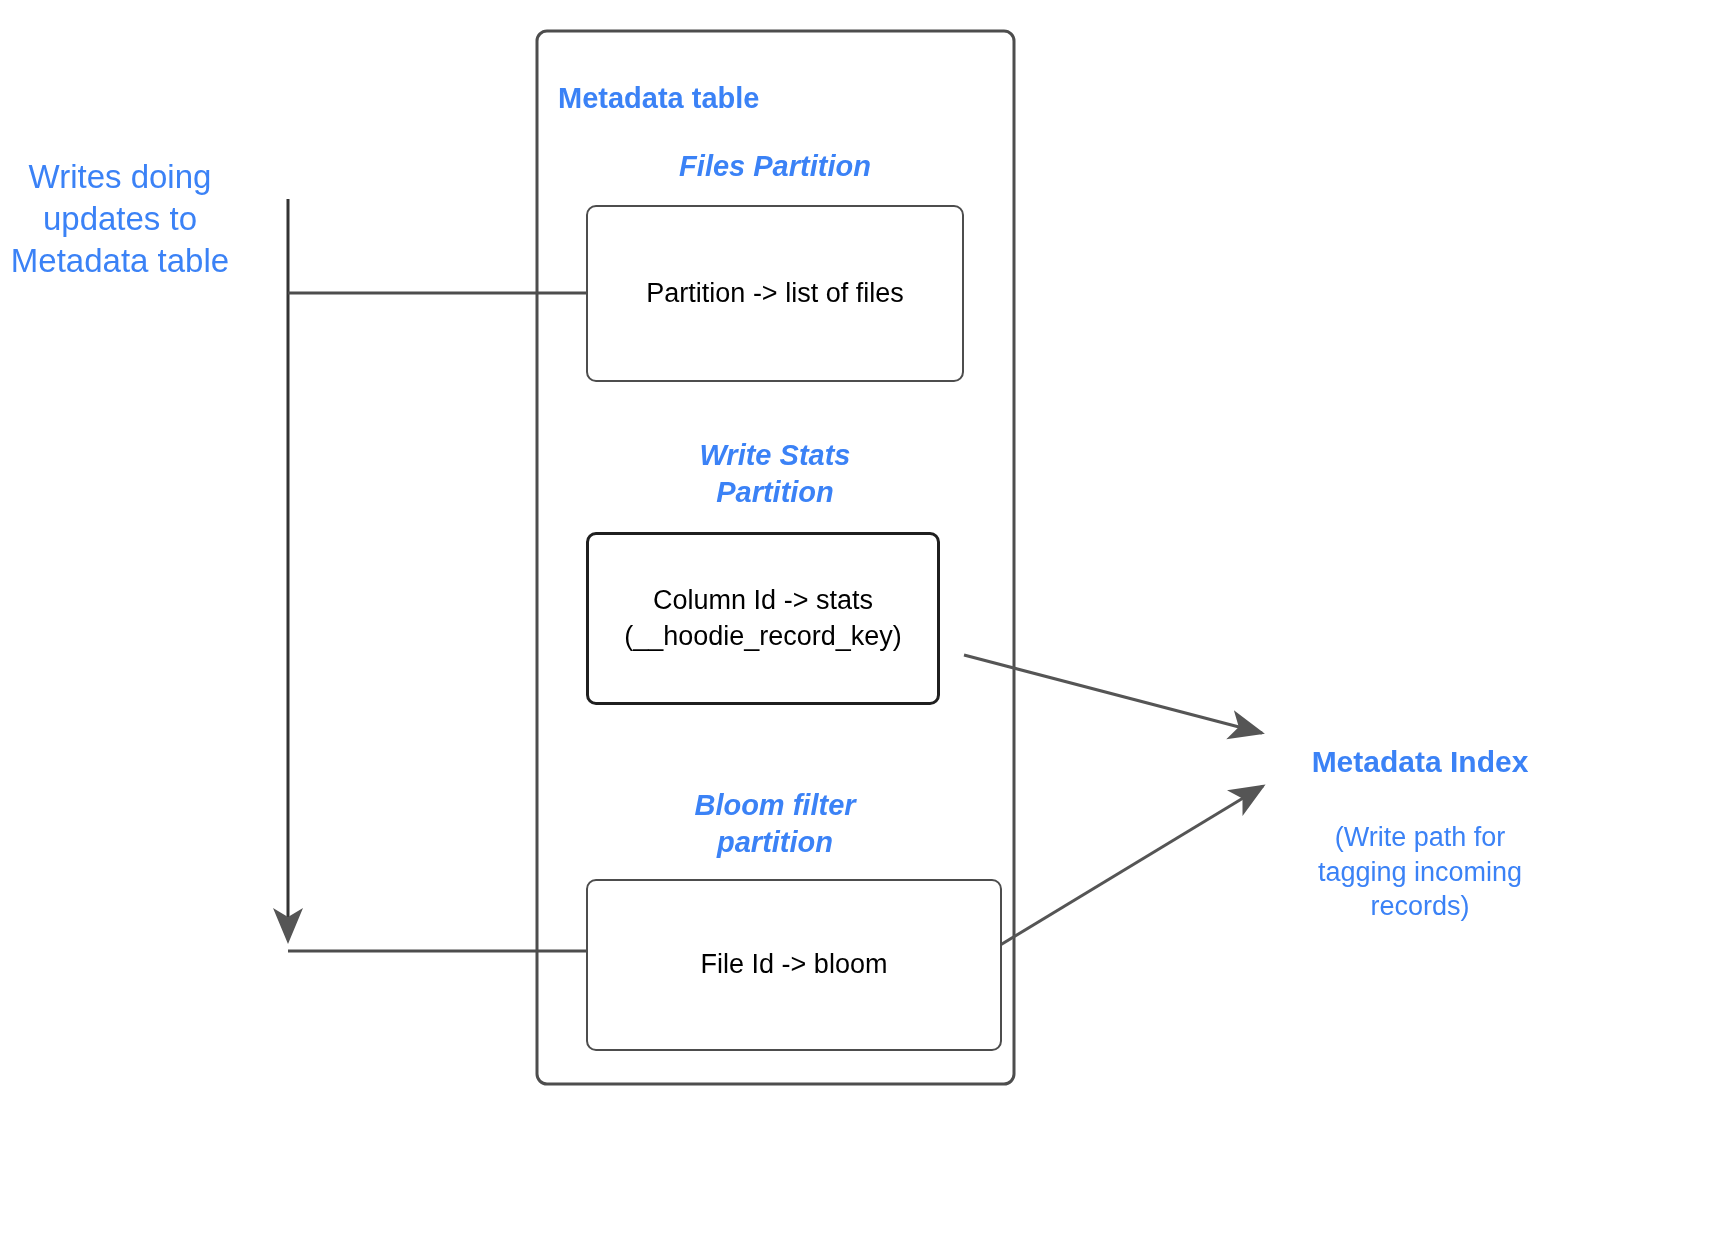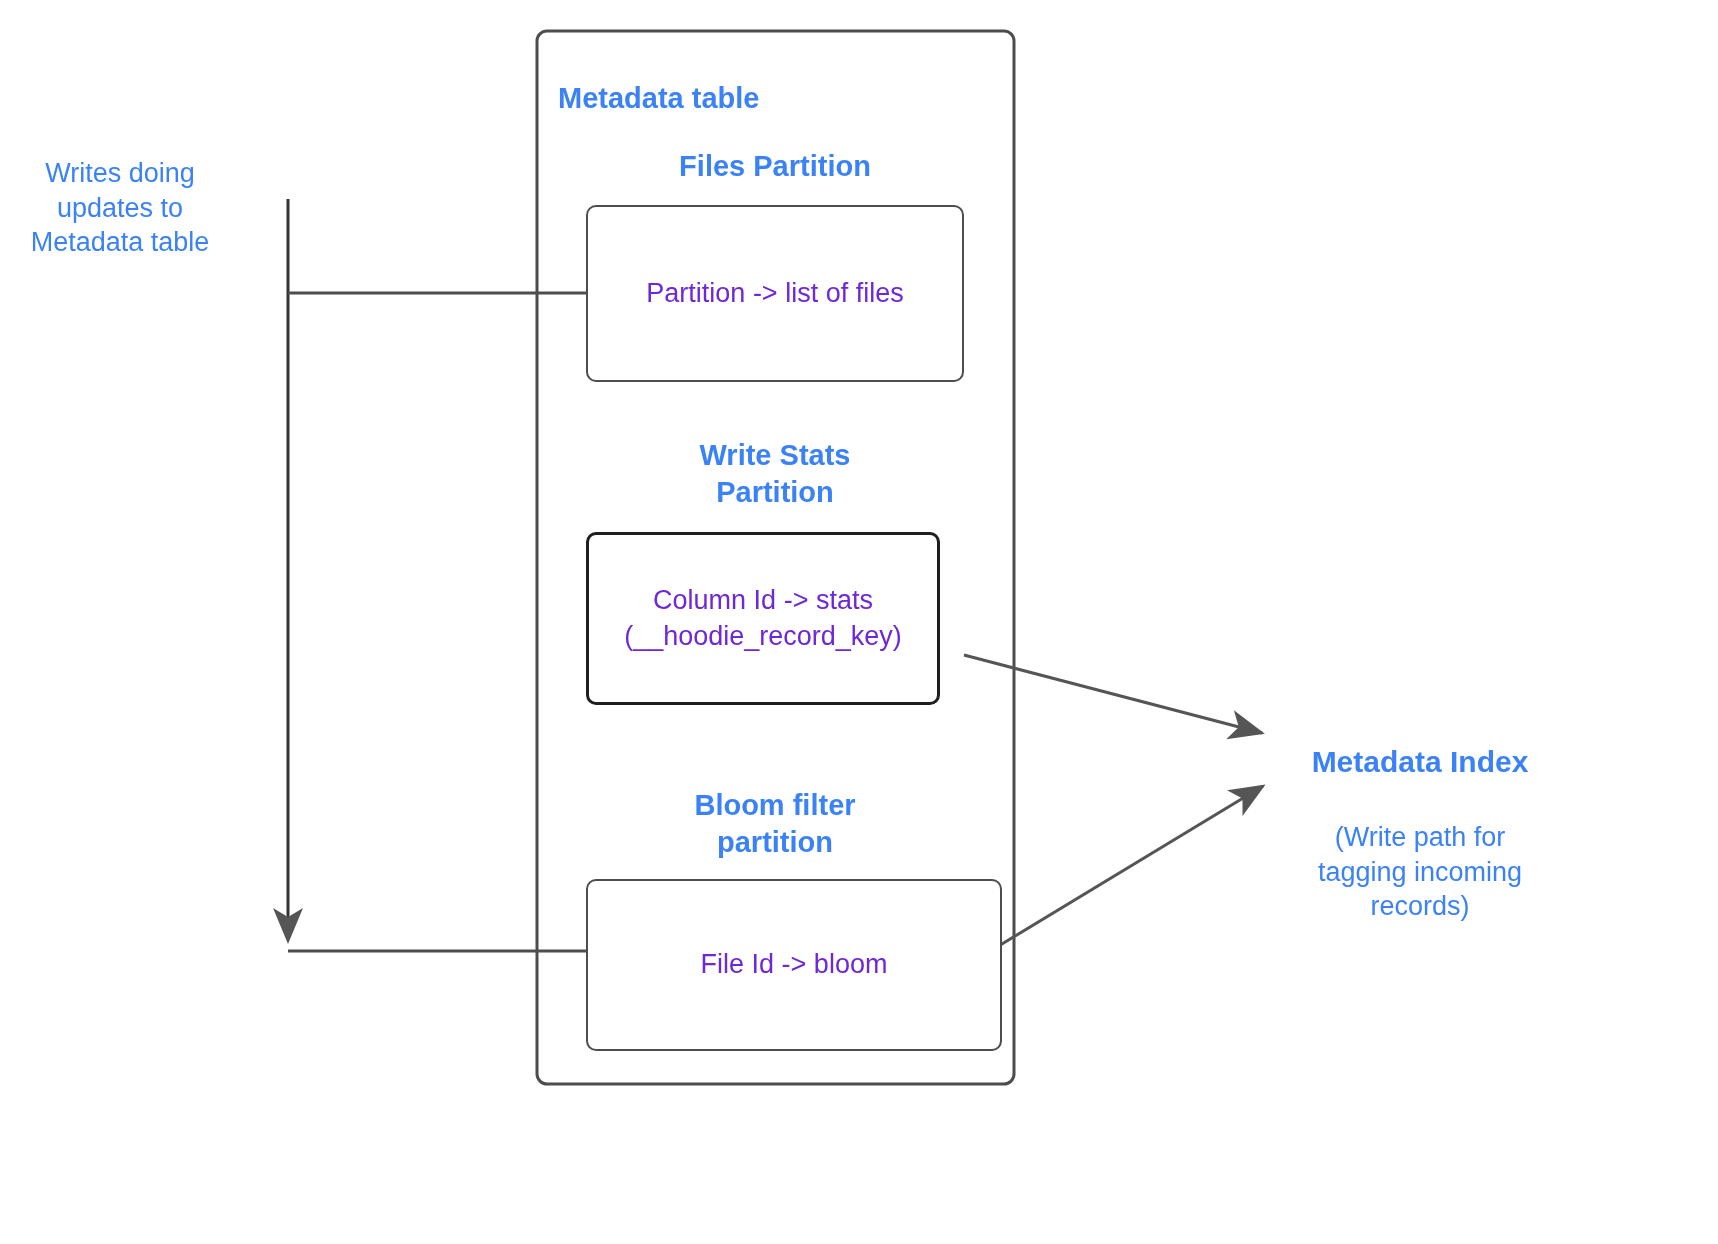--- a/index.html
+++ b/index.html
@@ -24,55 +24,56 @@
     color: #3b82f6;
     line-height: 1.28;
     white-space: pre-wrap;
   }
 
   
   #writes-caption {
     left: 10px; top: 156px;
     width: 220px;
     text-align: center;
-    font-size: 27px;
+    font-size: 33px;
   }
 
   
   #metadata-table-title {
     left: 558px; top: 80px;
     font-size: 29px;
     font-weight: bold;
   }
 
   
   .part-heading {
     font-size: 29px;
     font-weight: bold;
     text-align: center;
     width: 380px;
+    font-style: italic;
   }
   #files-partition-heading   { left: 585px; top: 148px; }
   #colstats-partition-heading{ left: 585px; top: 437px; }
   #bloom-partition-heading   { left: 585px; top: 787px; }
 
   
   .inner-box {
     position: absolute;
     background: #ffffff;
     border: 2px solid #4d4d4d;
     border-radius: 10px;
     display: flex;
     align-items: center;
     justify-content: center;
   }
   .inner-box.strong { border: 3px solid #1f1f1f; }
   .inner-box .inner-text {
     font-size: 27px;
-    color: #6d28d9;
+    color: #000000;
     text-align: center;
     line-height: 1.3;
     white-space: pre-line;
   }
   #files-box    { left: 586px; top: 205px;  width: 378px; height: 177px; }
   #colstats-box { left: 586px; top: 532px;  width: 354px; height: 173px; }
   #bloom-box    { left: 586px; top: 879px;  width: 416px; height: 172px; }
 
   
   #metadata-index-title {

